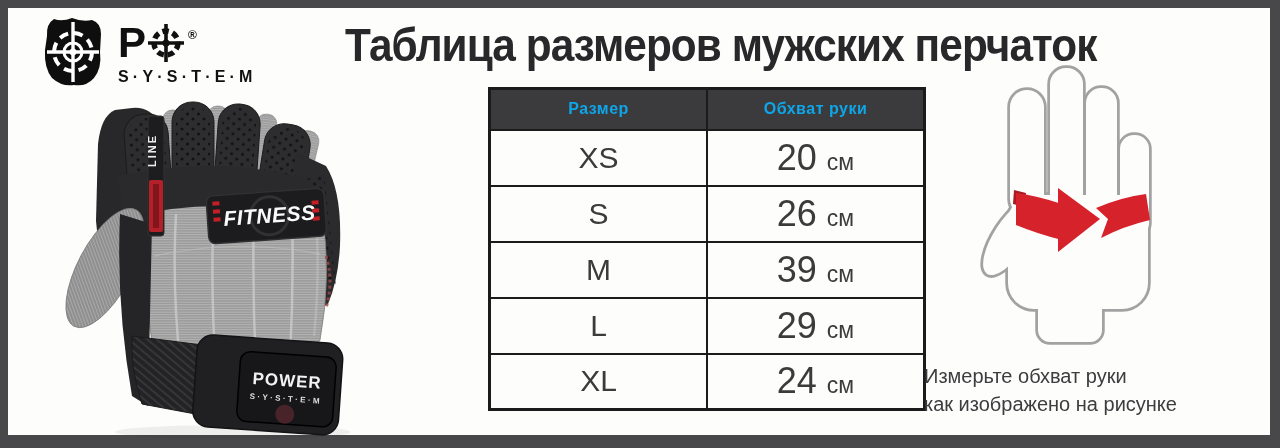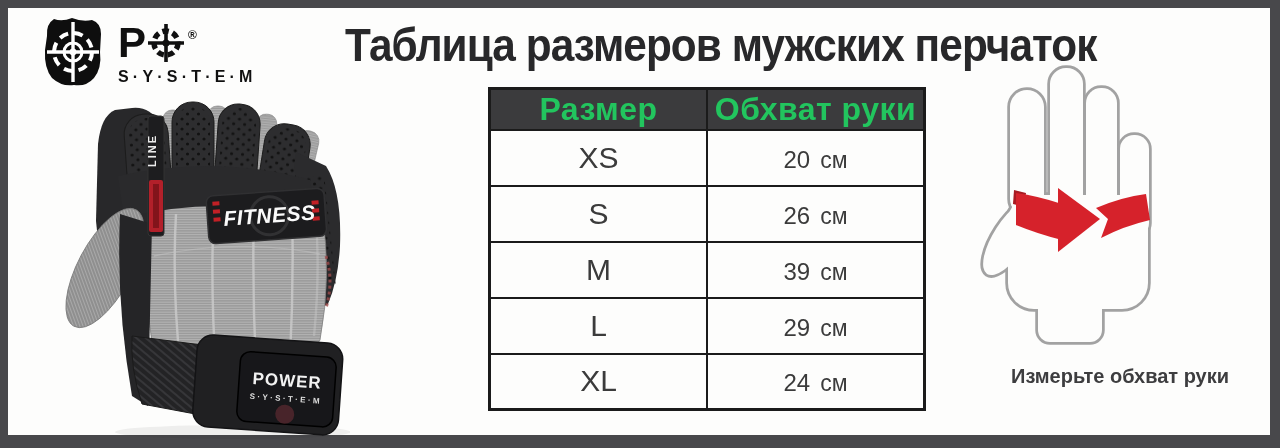--- a/index.html
+++ b/index.html
@@ -23,30 +23,30 @@
 
   
   .title{ position:absolute; left:345px; top:18px; font-size:46px; font-weight:bold;
           color:#28282a; letter-spacing:-1px; white-space:nowrap;
           transform:scaleX(.92); transform-origin:left top; }
 
   
   .size-table{ position:absolute; left:488px; top:87px; width:438px;
                border-collapse:collapse; border:3px solid #1b1b1b;
                background:#fdfdfc; table-layout:fixed; }
-  .size-table th{ background:#3b3b3d; color:#22c55e; font-size:32px; font-weight:bold;
+  .size-table th{ background:#3b3b3d; color:#0ea5e9; font-size:16px; font-weight:bold;
                   letter-spacing:.5px; height:41px; border:2px solid #1b1b1b; }
   .size-table td{ border:2px solid #1b1b1b; height:56px; text-align:center;
                   color:#3b3b3b; font-size:30px; font-weight:400; }
-  .size-table td .num{ font-size:24px; }
+  .size-table td .num{ font-size:36px; }
   .size-table td .unit{ font-size:23px; margin-left:10px;text-align:center; }
 
   
   .hand-illustration{ position:absolute; left:966px; top:62px; }
-  .instruction{ position:absolute; left:1011px; top:362px; font-size:20px; font-weight:bold;
+  .instruction{ position:absolute; left:924px; top:362px; font-size:20px; font-weight:normal;
                 color:#3d3d3f; line-height:28px; }
 
   
   .glove-illustration{ position:absolute; left:58px; top:96px; }
 </style>
 </head>
 <body>
 
 <div class="stage">
   <div class="canvas"></div>
@@ -231,14 +231,15 @@
     <g fill="#d6222b">
       <path d="M48 128 L60 131 L58 145 L47 142 Z" fill="#a81b22"></path>
       <path d="M50 131 Q72 134 96 142 L96 178 Q72 172 50 163 Z"></path>
       <path d="M92 126 L134 157 L92 190 Z"></path>
       <path d="M130 146 Q156 135 180 132 L184 158 Q158 164 135 176 L142 157 Z"></path>
     </g>
   </svg>
 
   <div class="instruction">
     <div>Измерьте обхват руки</div>
+    <div>как изображено на рисунке</div>
   </div>
 </div>
 
 </body></html>

